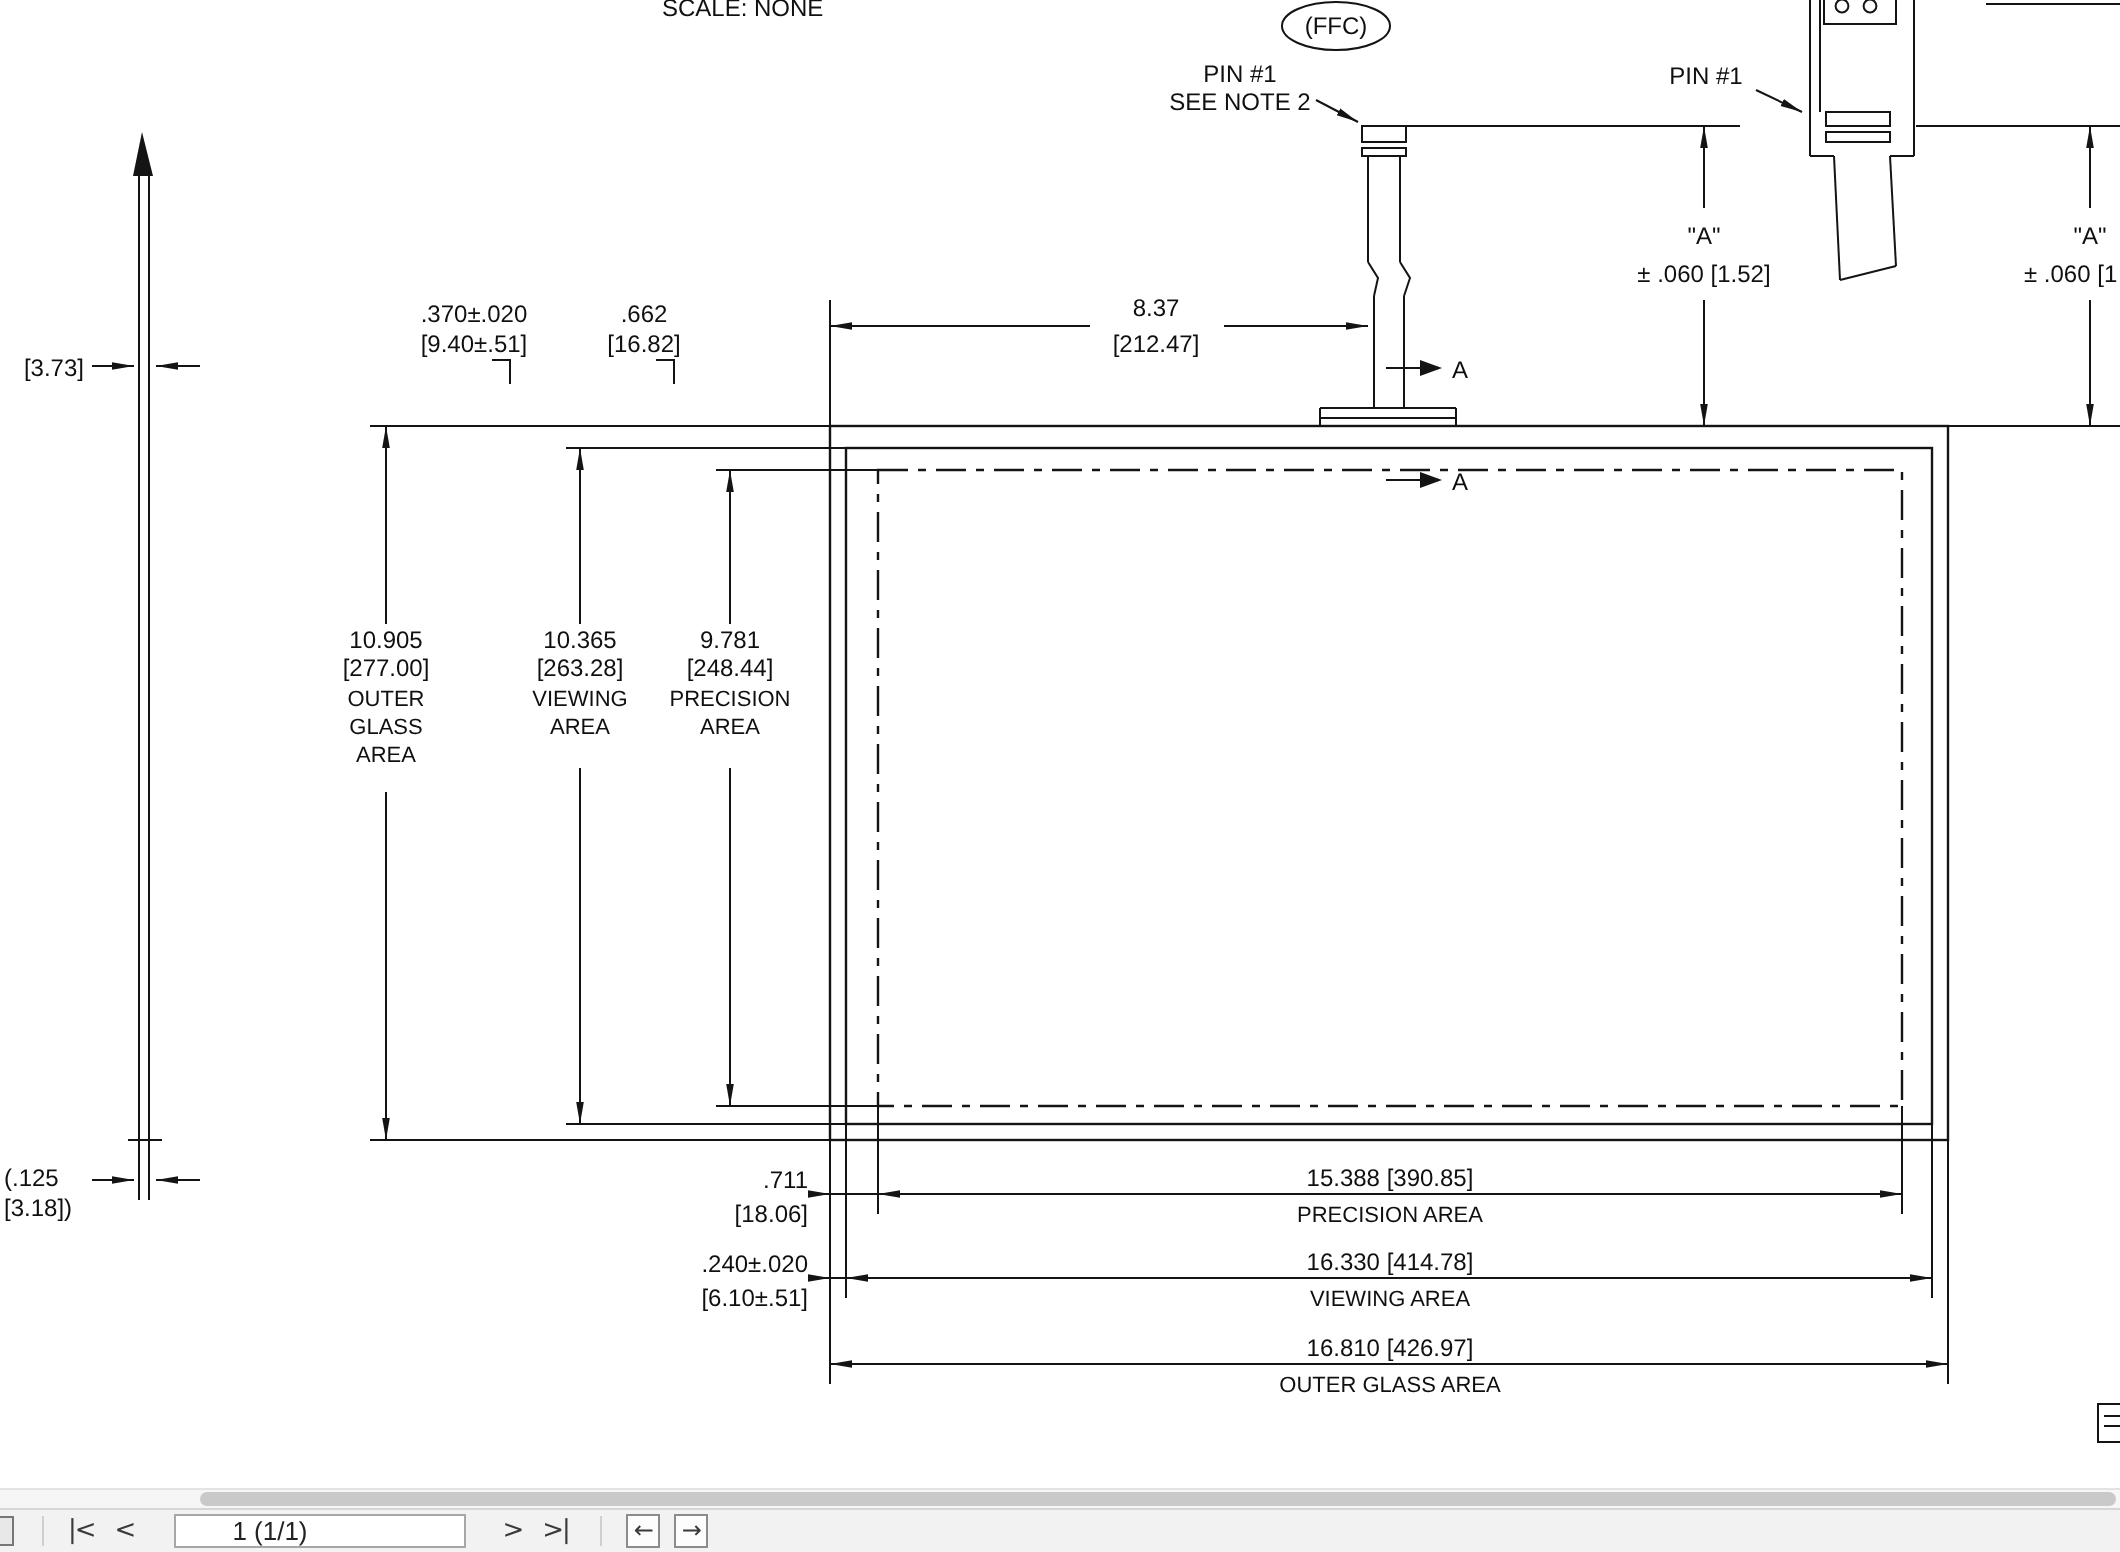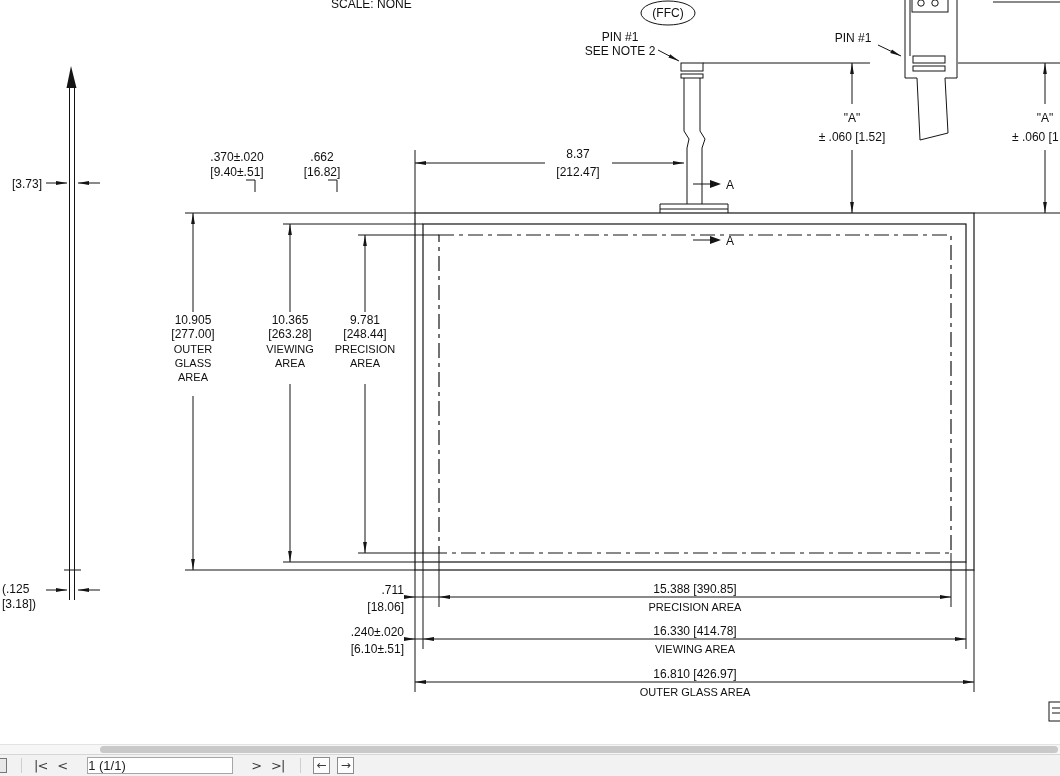--- a/index.html
+++ b/index.html
@@ -26,21 +26,21 @@
   .tb-partial{width:13px;height:15px;margin-left:-6px;border:1.5px solid #777;
               background:#e8e8e8;box-sizing:border-box;}
   .tb-sep{width:1px;height:15px;background:#cfcfcf;margin-left:14px;}
   .tb-btn{background:none;border:none;padding:0;margin:0;color:#3a3a3a;
           font-family:"DejaVu Sans",sans-serif;font-size:13px;line-height:17px;
           height:17px;cursor:pointer;letter-spacing:-1px;}
   .tb-first{margin-left:12px;}
   .tb-prev{margin-left:10px;}
   .page-box{margin-left:20px;width:146px;height:17px;box-sizing:border-box;background:#fff;
             border:1px solid #a6a6a6;font-size:13px;color:#222;line-height:15px;
-            text-align:left;}
+            padding-left:28px;text-align:left;}
   .tb-next{margin-left:18px;}
   .tb-last{margin-left:10px;}
   .sep2{margin-left:16px;}
   .boxed{width:17px;height:17px;border:1px solid #8c8c8c;background:#fdfdfd;
          display:flex;align-items:center;justify-content:center;font-size:12px;
          letter-spacing:0;margin-left:12px;box-sizing:border-box;}
   .boxed+.boxed{margin-left:7px;}
 </style>
 </head>
 <body>

